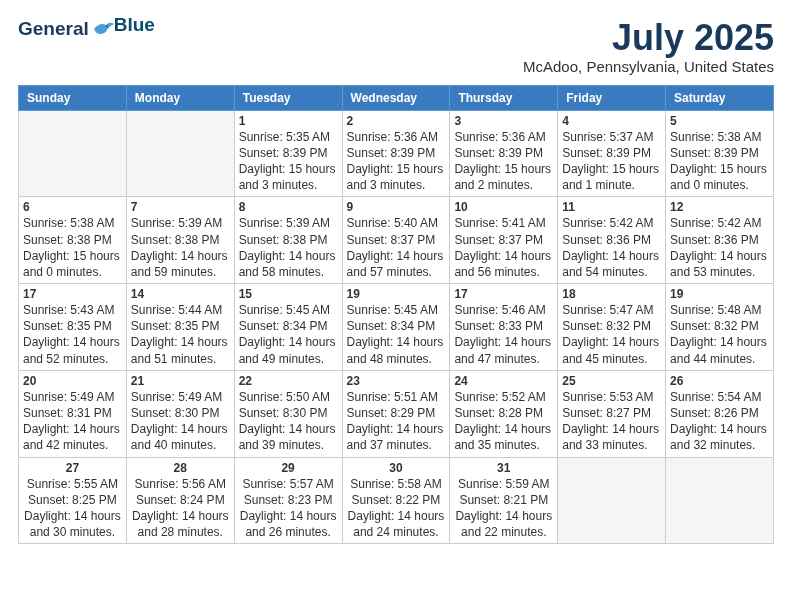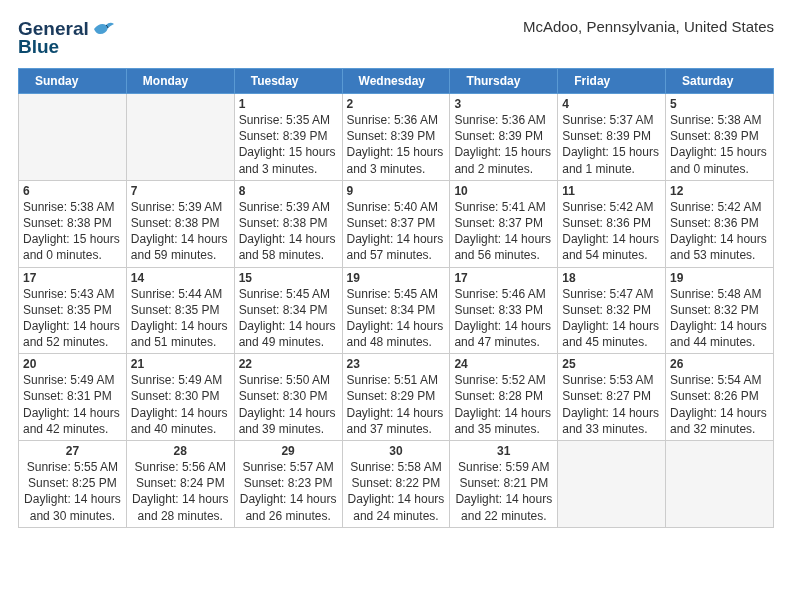--- a/index.html
+++ b/index.html
@@ -17,21 +17,20 @@
       background: #fff;
     }
     .header {
       display: flex;
       justify-content: space-between;
       align-items: flex-start;
       margin-bottom: 10px;
     }
     .logo {
       display: flex;
-      flex-direction: column;
       align-items: flex-start;
     }
     .title-block {
       text-align: right;
     }
     .month-year {
       font-size: 36px;
       font-weight: bold;
       color: #1a3a5c;
       line-height: 1.1;
@@ -41,21 +40,21 @@
       color: #333;
     }
     table {
       width: 100%;
       border-collapse: collapse;
       font-size: 11px;
     }
     thead tr th {
       background: #3a7abf;
       color: #fff;
-      padding: 5px 16px;
+      padding: 5px 8px;
       font-size: 12px;
       font-weight: bold;
       text-align: left;
       border: 1px solid #5a9ad4;
     }
     tbody tr td {
       border: 1px solid #ccc;
       vertical-align: top;
       padding: 3px 4px;
       min-height: 70px;
@@ -92,20 +91,21 @@
       <div style="display:flex;align-items:center;">
         <span style="font-size:19px;font-weight:bold;color:#1a3a5c;">General</span>
         <svg width="22" height="18" viewBox="0 0 22 18" style="margin-left:3px;">
           <path d="M2,9 Q8,2 14,5 Q18,1 22,4 Q18,6 16,8 Q14,14 8,14 Q4,14 2,9Z" fill="#4a9fd4"></path>
           <path d="M14,5 Q16,7 16,8" stroke="#1a3a5c" stroke-width="1" fill="none"></path>
         </svg>
       </div>
       <span style="font-size:19px;font-weight:bold;color:#0c4a6e;margin-top:-4px;">Blue</span>
     </div>
     <div class="title-block">
+      <div class="month-year">July 2025</div>
       <div class="location">McAdoo, Pennsylvania, United States</div>
     </div>
   </div>
 
   <table>
     <thead>
       <tr>
       <th>Sunday</th>
           <th>Monday</th>
           <th>Tuesday</th>

